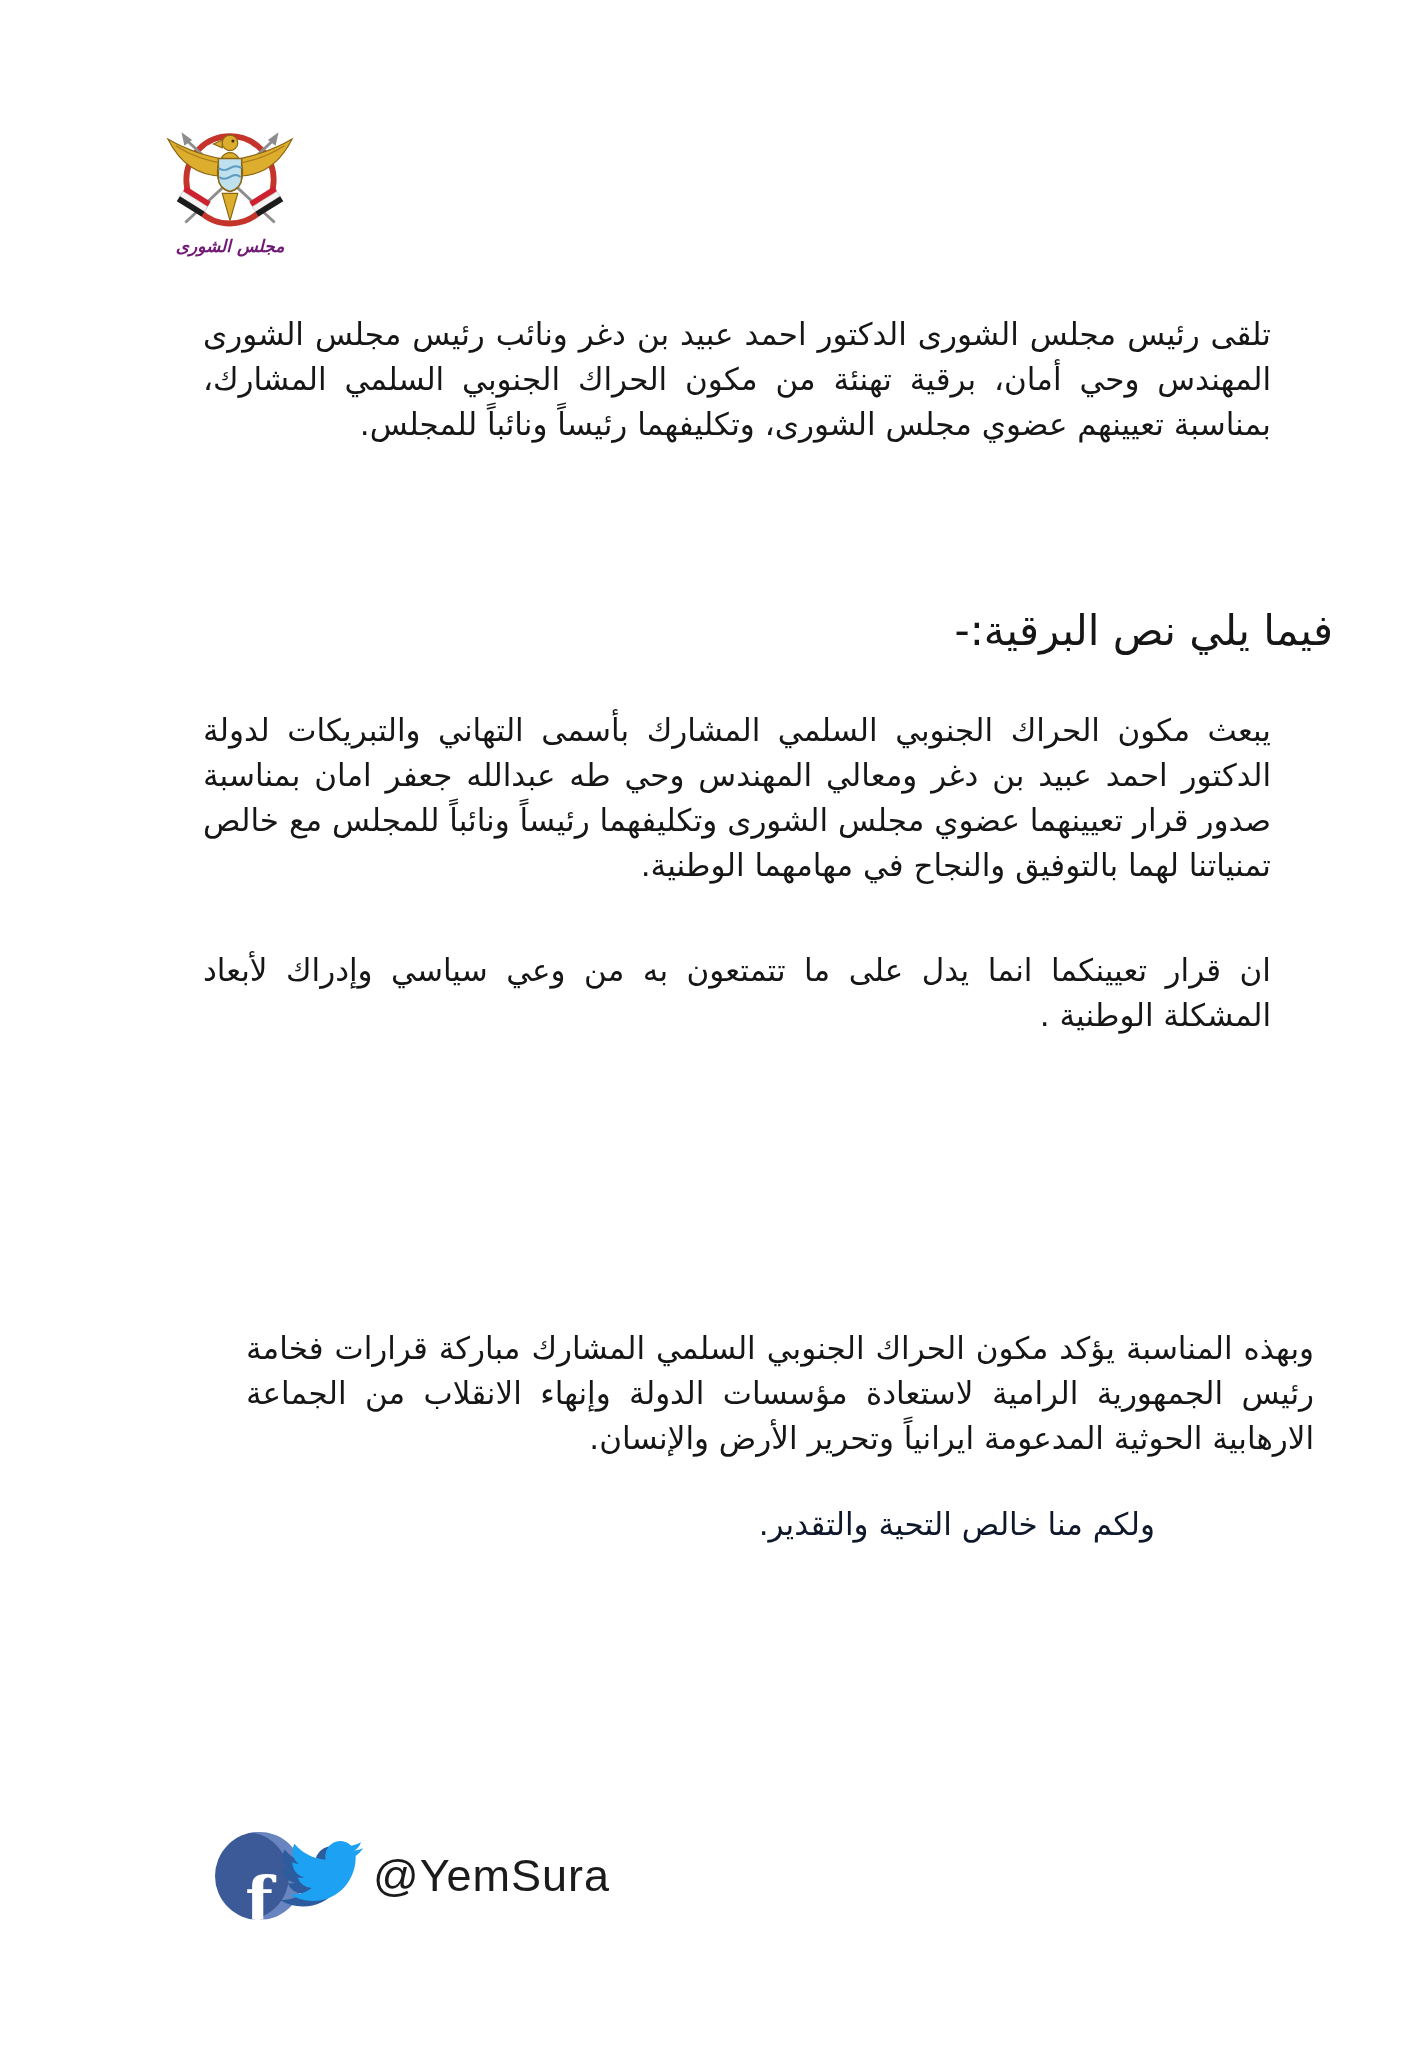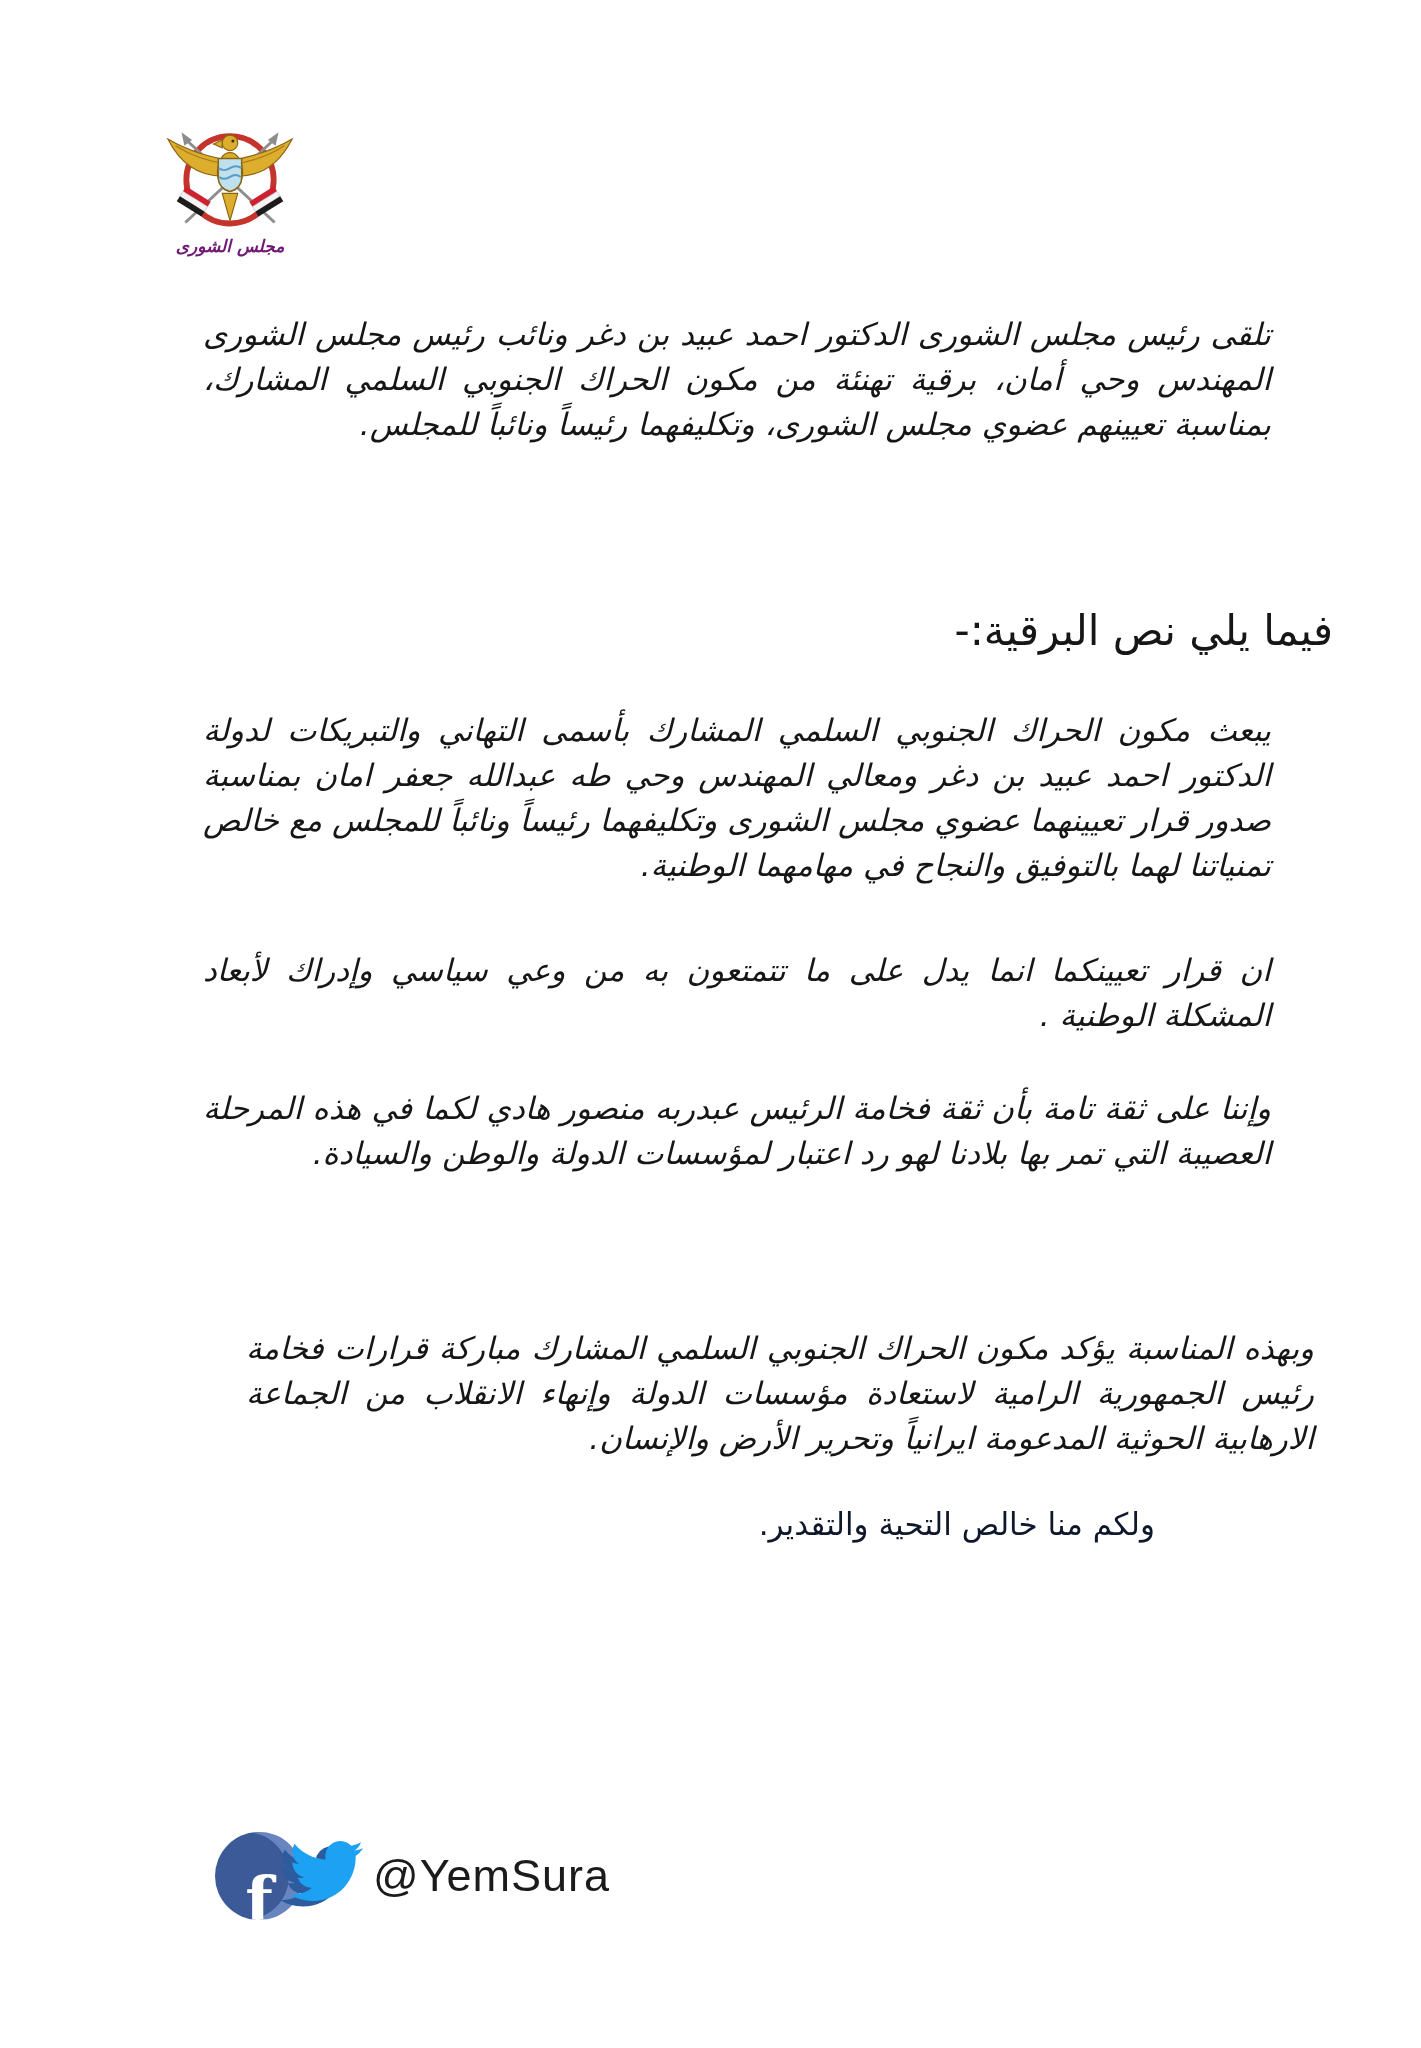--- a/index.html
+++ b/index.html
@@ -32,21 +32,21 @@
     position:absolute; left:400px; top:126px; width:660px;
     direction:rtl; text-align:center;
     font-weight:bold; font-size:32px; line-height:46px;
     color:#111;
   }
 
   
   .para {
     position:absolute; left:203px; width:1068px;
     direction:rtl; text-align:justify; text-justify:inter-word;
-    font-size:31px; line-height:45px; color:#161616;font-style:italic;
+    font-size:31px; line-height:45px; color:#161616;
   }
   .p1 { top:312px; }
   .p2 { top:708px; }
   .p3 { top:948px; }
   .p4 { top:1086px; }
   .p5 { top:1326px;margin-left:43px; }
 
   .telegram-line {
     position:absolute; right:88px; top:606px;
     direction:rtl; font-size:42px; color:#161616;
@@ -137,21 +137,20 @@
 
 
   <p class="para p1">تلقى رئيس مجلس الشورى الدكتور احمد عبيد بن دغر ونائب رئيس مجلس الشورى المهندس وحي أمان، برقية تهنئة من مكون الحراك الجنوبي السلمي المشارك، بمناسبة تعيينهم عضوي مجلس الشورى، وتكليفهما رئيساً ونائباً للمجلس.</p>
 
   <div class="telegram-line">فيما يلي نص البرقية:-</div>
 
   <p class="para p2">يبعث مكون الحراك الجنوبي السلمي المشارك بأسمى التهاني والتبريكات لدولة الدكتور احمد عبيد بن دغر ومعالي المهندس وحي طه عبدالله جعفر امان بمناسبة صدور قرار تعيينهما عضوي مجلس الشورى وتكليفهما رئيساً ونائباً للمجلس مع خالص تمنياتنا لهما بالتوفيق والنجاح في مهامهما الوطنية.</p>
 
   <p class="para p3">ان قرار تعيينكما انما يدل على ما تتمتعون به من وعي سياسي وإدراك لأبعاد المشكلة الوطنية .</p>
 
-  <p class="para p4">وإننا على ثقة تامة بأن ثقة فخامة الرئيس عبدربه منصور هادي لكما في هذه المرحلة العصيبة التي تمر بها بلادنا لهو رد اعتبار لمؤسسات الدولة والوطن والسيادة.</p>
 
   <p class="para p5">وبهذه المناسبة يؤكد مكون الحراك الجنوبي السلمي المشارك مباركة قرارات فخامة رئيس الجمهورية الرامية لاستعادة مؤسسات الدولة وإنهاء الانقلاب من الجماعة الارهابية الحوثية المدعومة ايرانياً وتحرير الأرض والإنسان.</p>
 
   <div class="closing-line">ولكم منا خالص التحية والتقدير.</div>
 
   <div class="footer">
     <div class="fb-circle">
       <span class="fb-f">f</span>
     </div>
     <svg class="tw-bird" viewBox="0 0 28 24">

